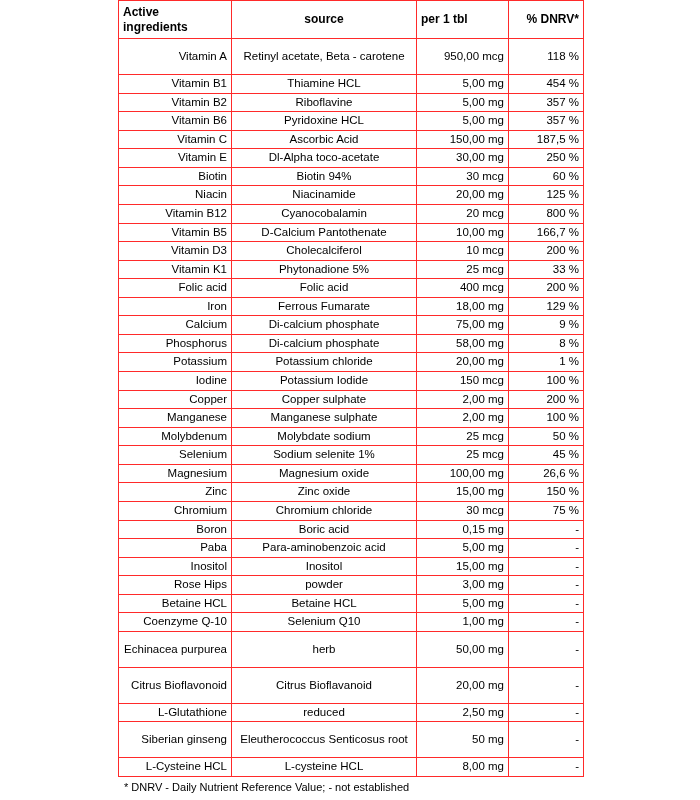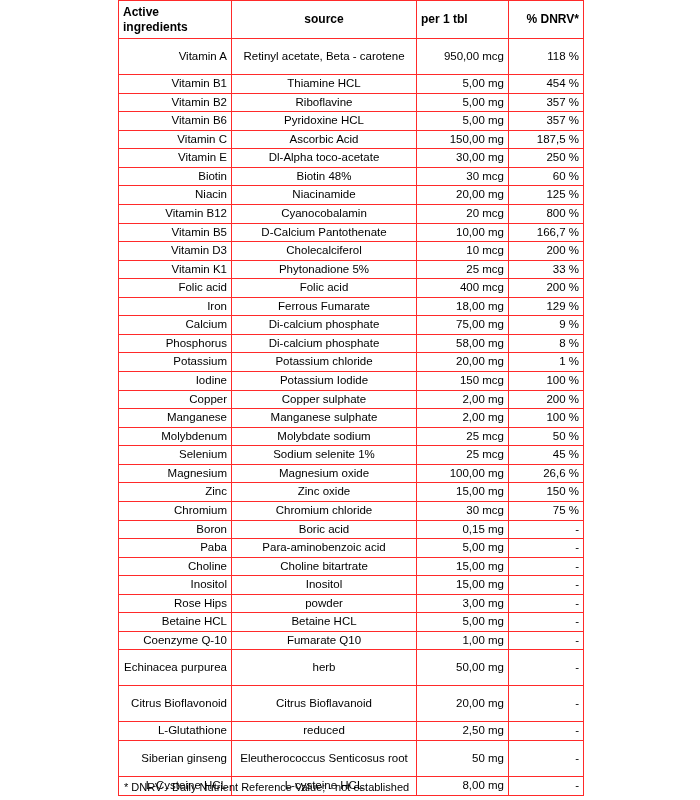--- a/index.html
+++ b/index.html
@@ -122,21 +122,21 @@
             <td class="c-dnrv">187,5 %</td>
           </tr>
           <tr>
             <td class="c-name">Vitamin E</td>
             <td class="c-source">Dl-Alpha toco-acetate</td>
             <td class="c-amount">30,00 mg</td>
             <td class="c-dnrv">250 %</td>
           </tr>
           <tr>
             <td class="c-name">Biotin</td>
-            <td class="c-source">Biotin 48%</td>
+            <td class="c-source">Biotin 94%</td>
             <td class="c-amount">30 mcg</td>
             <td class="c-dnrv">60 %</td>
           </tr>
           <tr>
             <td class="c-name">Niacin</td>
             <td class="c-source">Niacinamide</td>
             <td class="c-amount">20,00 mg</td>
             <td class="c-dnrv">125 %</td>
           </tr>
           <tr>
@@ -247,46 +247,40 @@
             <td class="c-amount">0,15 mg</td>
             <td class="c-dnrv">-</td>
           </tr>
           <tr>
             <td class="c-name">Paba</td>
             <td class="c-source">Para-aminobenzoic acid</td>
             <td class="c-amount">5,00 mg</td>
             <td class="c-dnrv">-</td>
           </tr>
           <tr>
-            <td class="c-name">Choline</td>
-            <td class="c-source">Choline bitartrate</td>
-            <td class="c-amount">15,00 mg</td>
-            <td class="c-dnrv">-</td>
-          </tr>
-          <tr>
             <td class="c-name">Inositol</td>
             <td class="c-source">Inositol</td>
             <td class="c-amount">15,00 mg</td>
             <td class="c-dnrv">-</td>
           </tr>
           <tr>
             <td class="c-name">Rose Hips</td>
             <td class="c-source">powder</td>
             <td class="c-amount">3,00 mg</td>
             <td class="c-dnrv">-</td>
           </tr>
           <tr>
             <td class="c-name">Betaine HCL</td>
             <td class="c-source">Betaine HCL</td>
             <td class="c-amount">5,00 mg</td>
             <td class="c-dnrv">-</td>
           </tr>
           <tr>
             <td class="c-name">Coenzyme Q-10</td>
-            <td class="c-source">Fumarate Q10</td>
+            <td class="c-source">Selenium Q10</td>
             <td class="c-amount">1,00 mg</td>
             <td class="c-dnrv">-</td>
           </tr>
           <tr style="height: 36px;">
             <td class="c-name">Echinacea purpurea</td>
             <td class="c-source">herb</td>
             <td class="c-amount">50,00 mg</td>
             <td class="c-dnrv">-</td>
           </tr>
           <tr style="height: 36px;">

